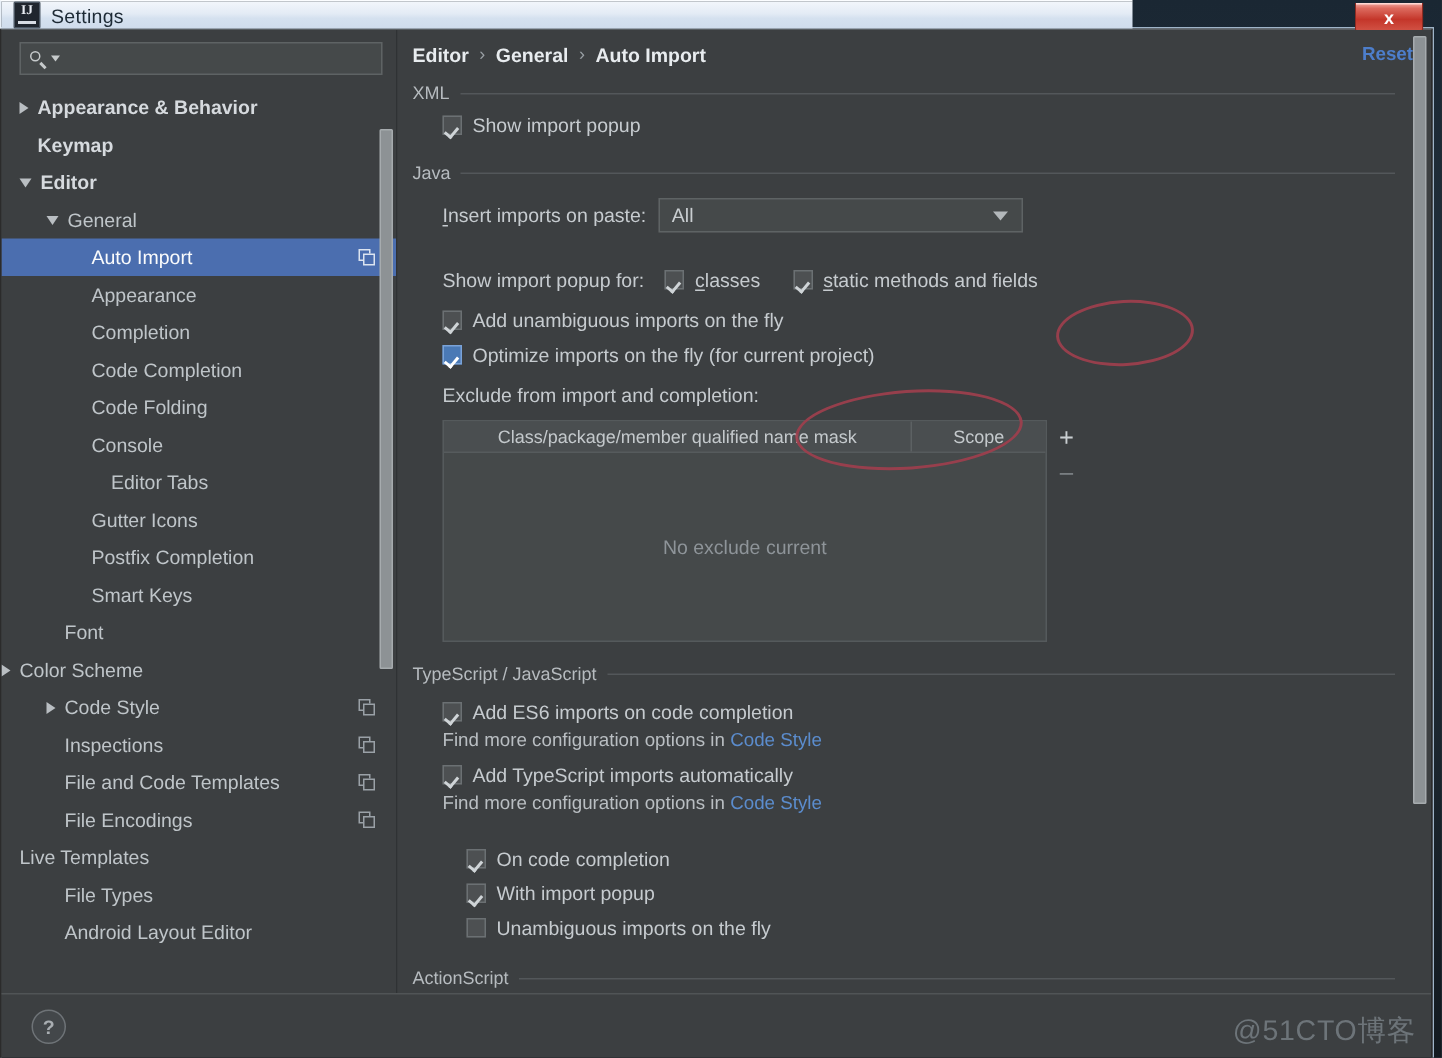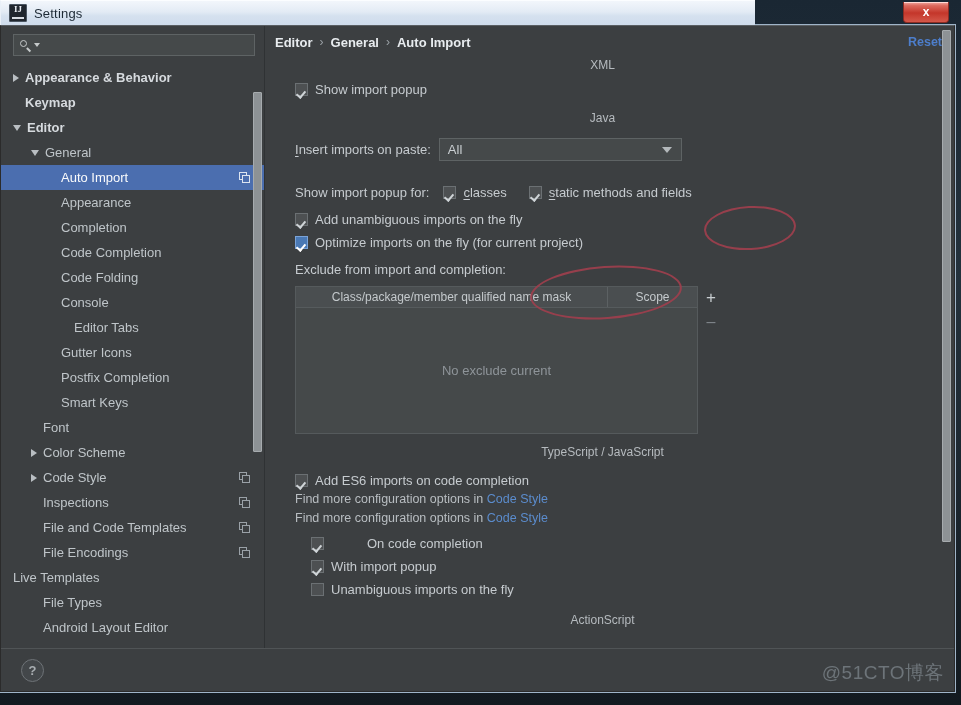--- a/index.html
+++ b/index.html
@@ -184,21 +184,21 @@
     cursor: pointer;
   }
   .content {
     flex: 1; overflow: hidden; position: relative;
     padding: 0 0 0 10px;
   }
 
   .grp {
     display: flex; align-items: center;
     font-size: 12px; color: #b6bbbf;
-    height: 20px; padding-right: 24px; flex-direction: column;
+    height: 20px; padding-right: 24px;
   }
   .grp span { flex: none; }
   .grp .rule { flex: 1; height: 1px; background: #53575a; margin-left: 7px; }
 
   .row {
     display: flex; align-items: center;
     font-size: 13px; color: #c6cbcf;
     min-height: 23px;
   }
   .row.ind1 { padding-left: 20px; }
@@ -376,21 +376,21 @@
               <span>Postfix Completion</span>
             </div>
             <div class="tree-item" style="padding-left: 48px;">
               <span class="tw none"></span>
               <span>Smart Keys</span>
             </div>
             <div class="tree-item" style="padding-left: 30px;">
               <span class="tw none"></span>
               <span>Font</span>
             </div>
-            <div class="tree-item" style="padding-left: 30px;">
+            <div class="tree-item" style="">
               <span class="tw collapsed"></span>
               <span>Color Scheme</span>
             </div>
             <div class="tree-item" style="padding-left: 30px;">
               <span class="tw collapsed"></span>
               <span>Code Style</span>
               <span class="copy-ico">
                 <i></i>
                 <i></i>
               </span>
@@ -511,25 +511,29 @@
           </div>
 
           <div class="row ind1" style="margin-top:4px;">
             <span class="cb on"></span>
             <span>Add ES6 imports on code completion</span>
           </div>
           <div class="hint">
             <span>Find more configuration options in </span><span class="link">Code Style</span>
           </div>
 
+          <div class="row ind1">
+            <span class="cb on"></span>
+            <span>Add TypeScript imports automatically</span>
+          </div>
           <div class="hint">
             <span>Find more configuration options in </span><span class="link">Code Style</span>
           </div>
 
-          <div class="row ind2" style="margin-top:2px;gap:36px;">
+          <div class="row ind2" style="margin-top:14px;">
             <span class="cb on"></span>
             <span>On code completion</span>
           </div>
           <div class="row ind2">
             <span class="cb on"></span>
             <span>With import popup</span>
           </div>
           <div class="row ind2">
             <span class="cb"></span>
             <span>Unambiguous imports on the fly</span>

